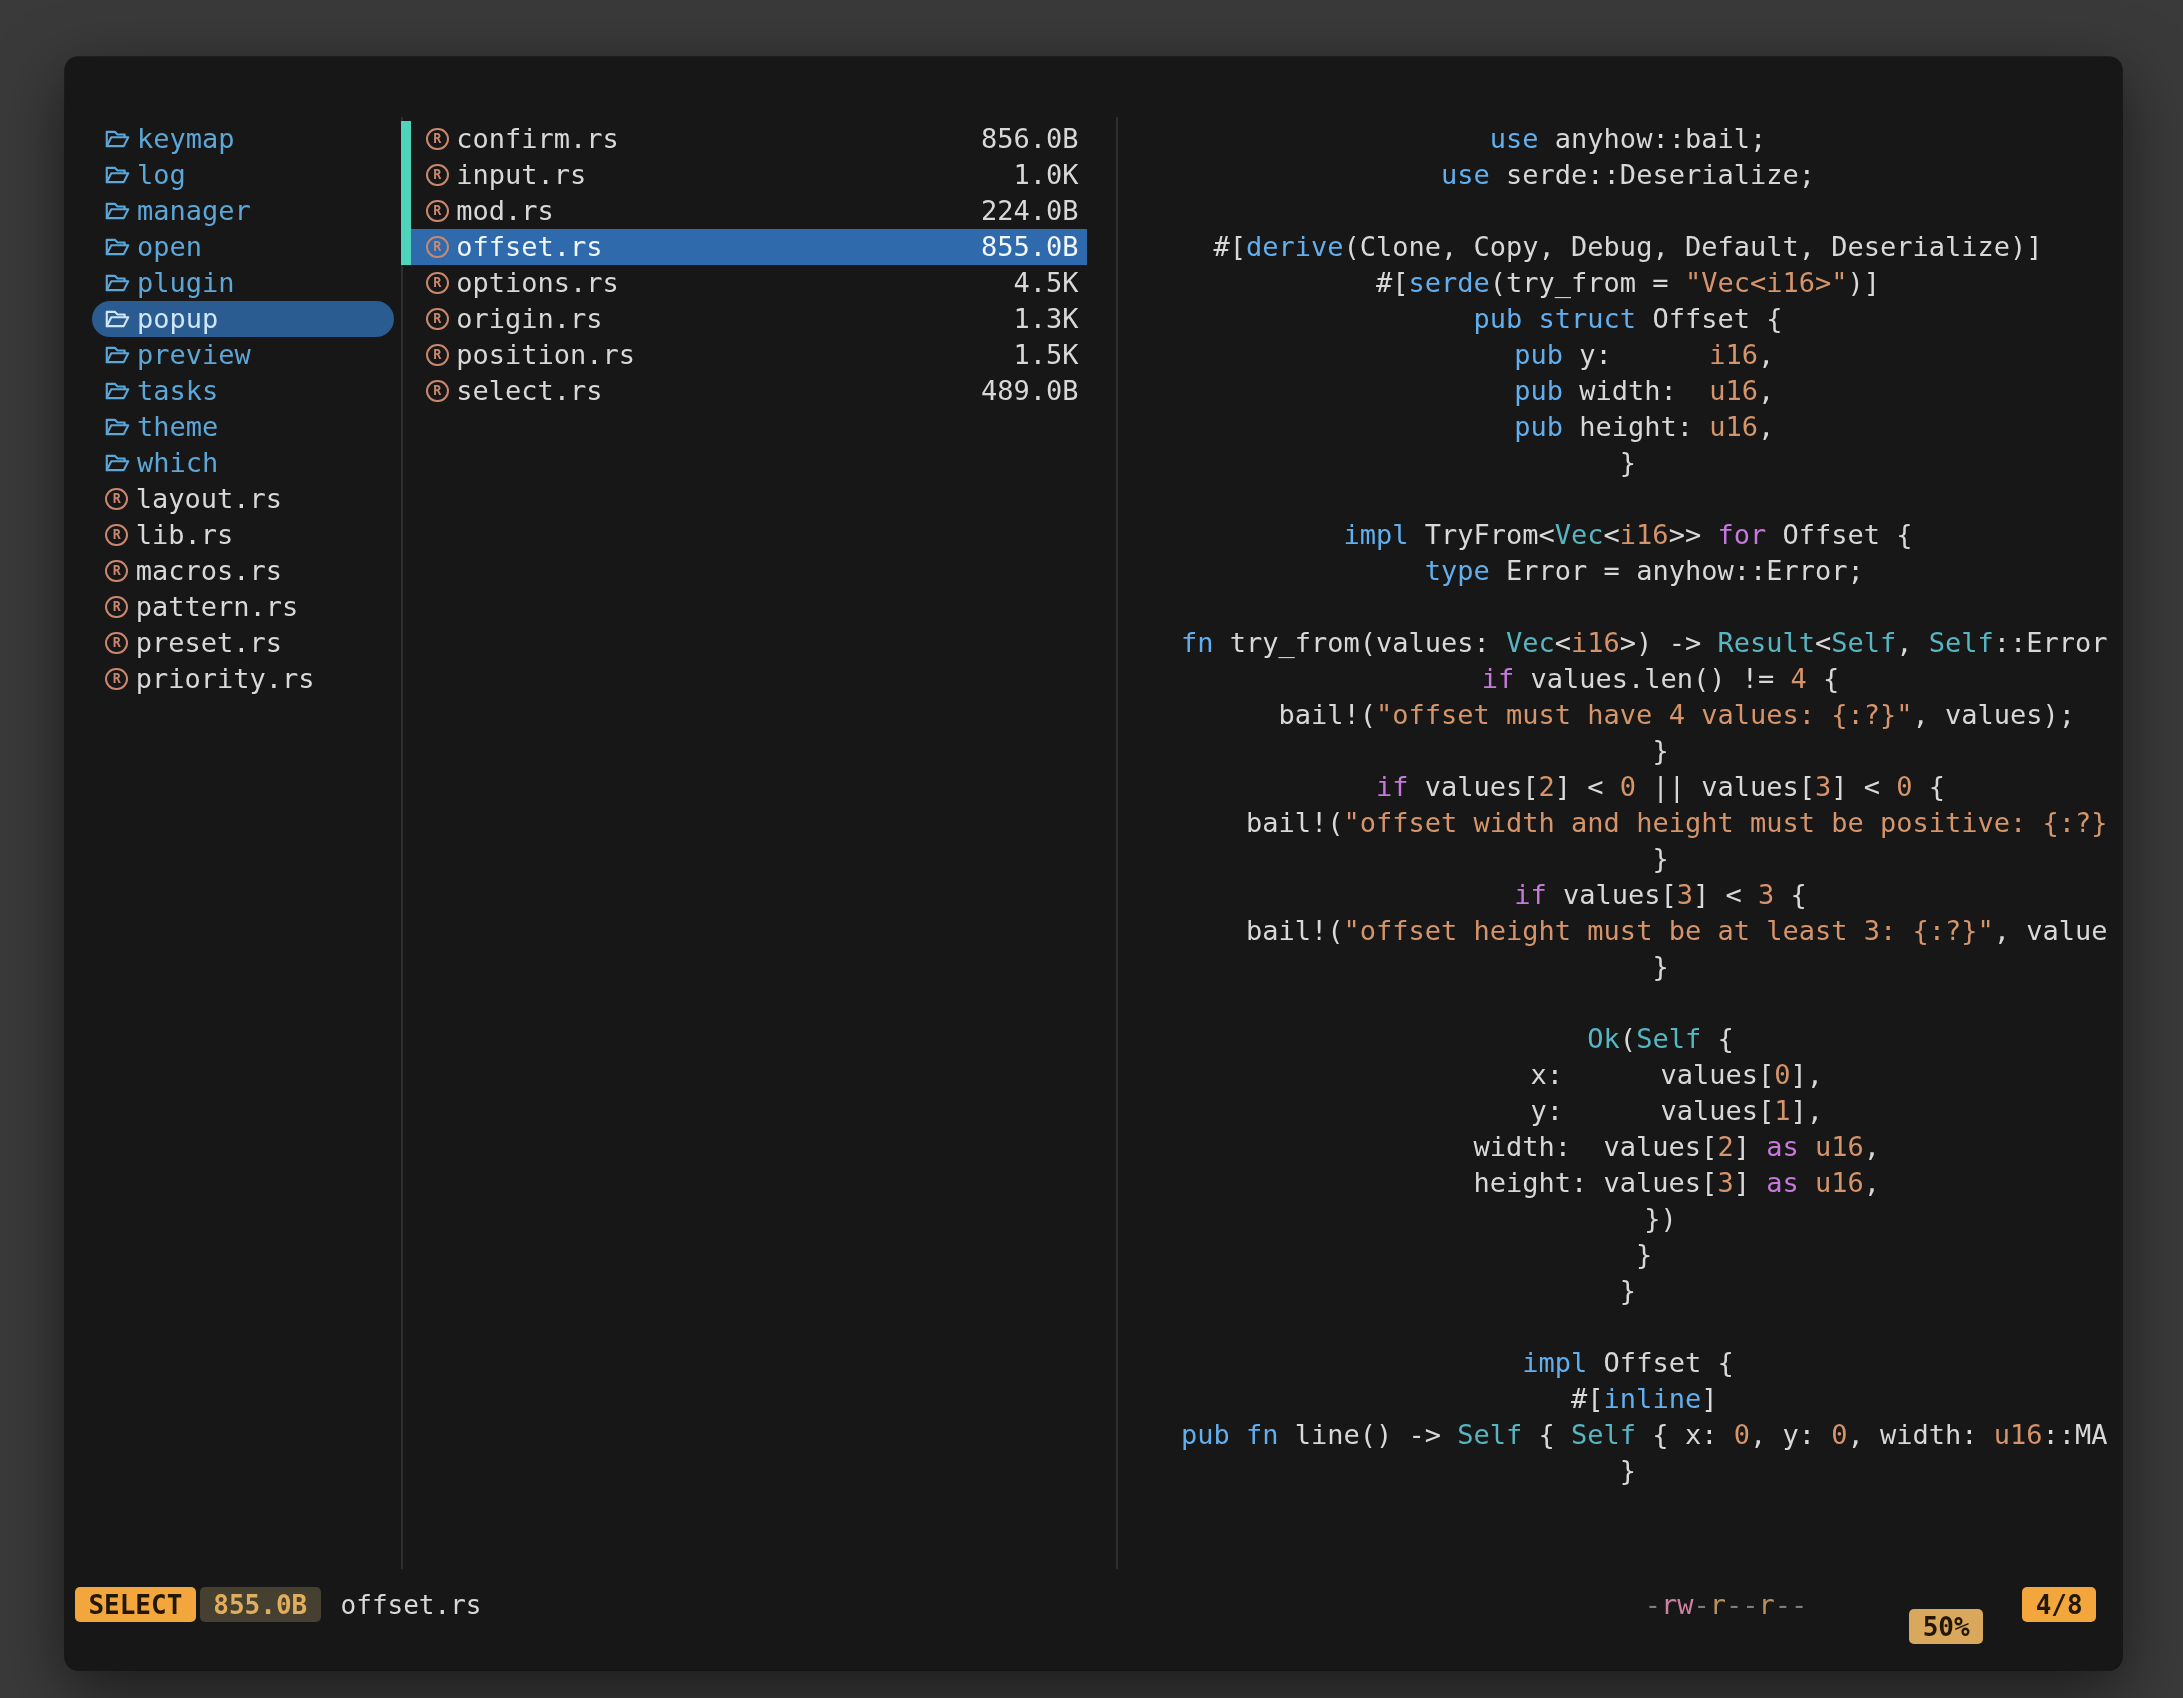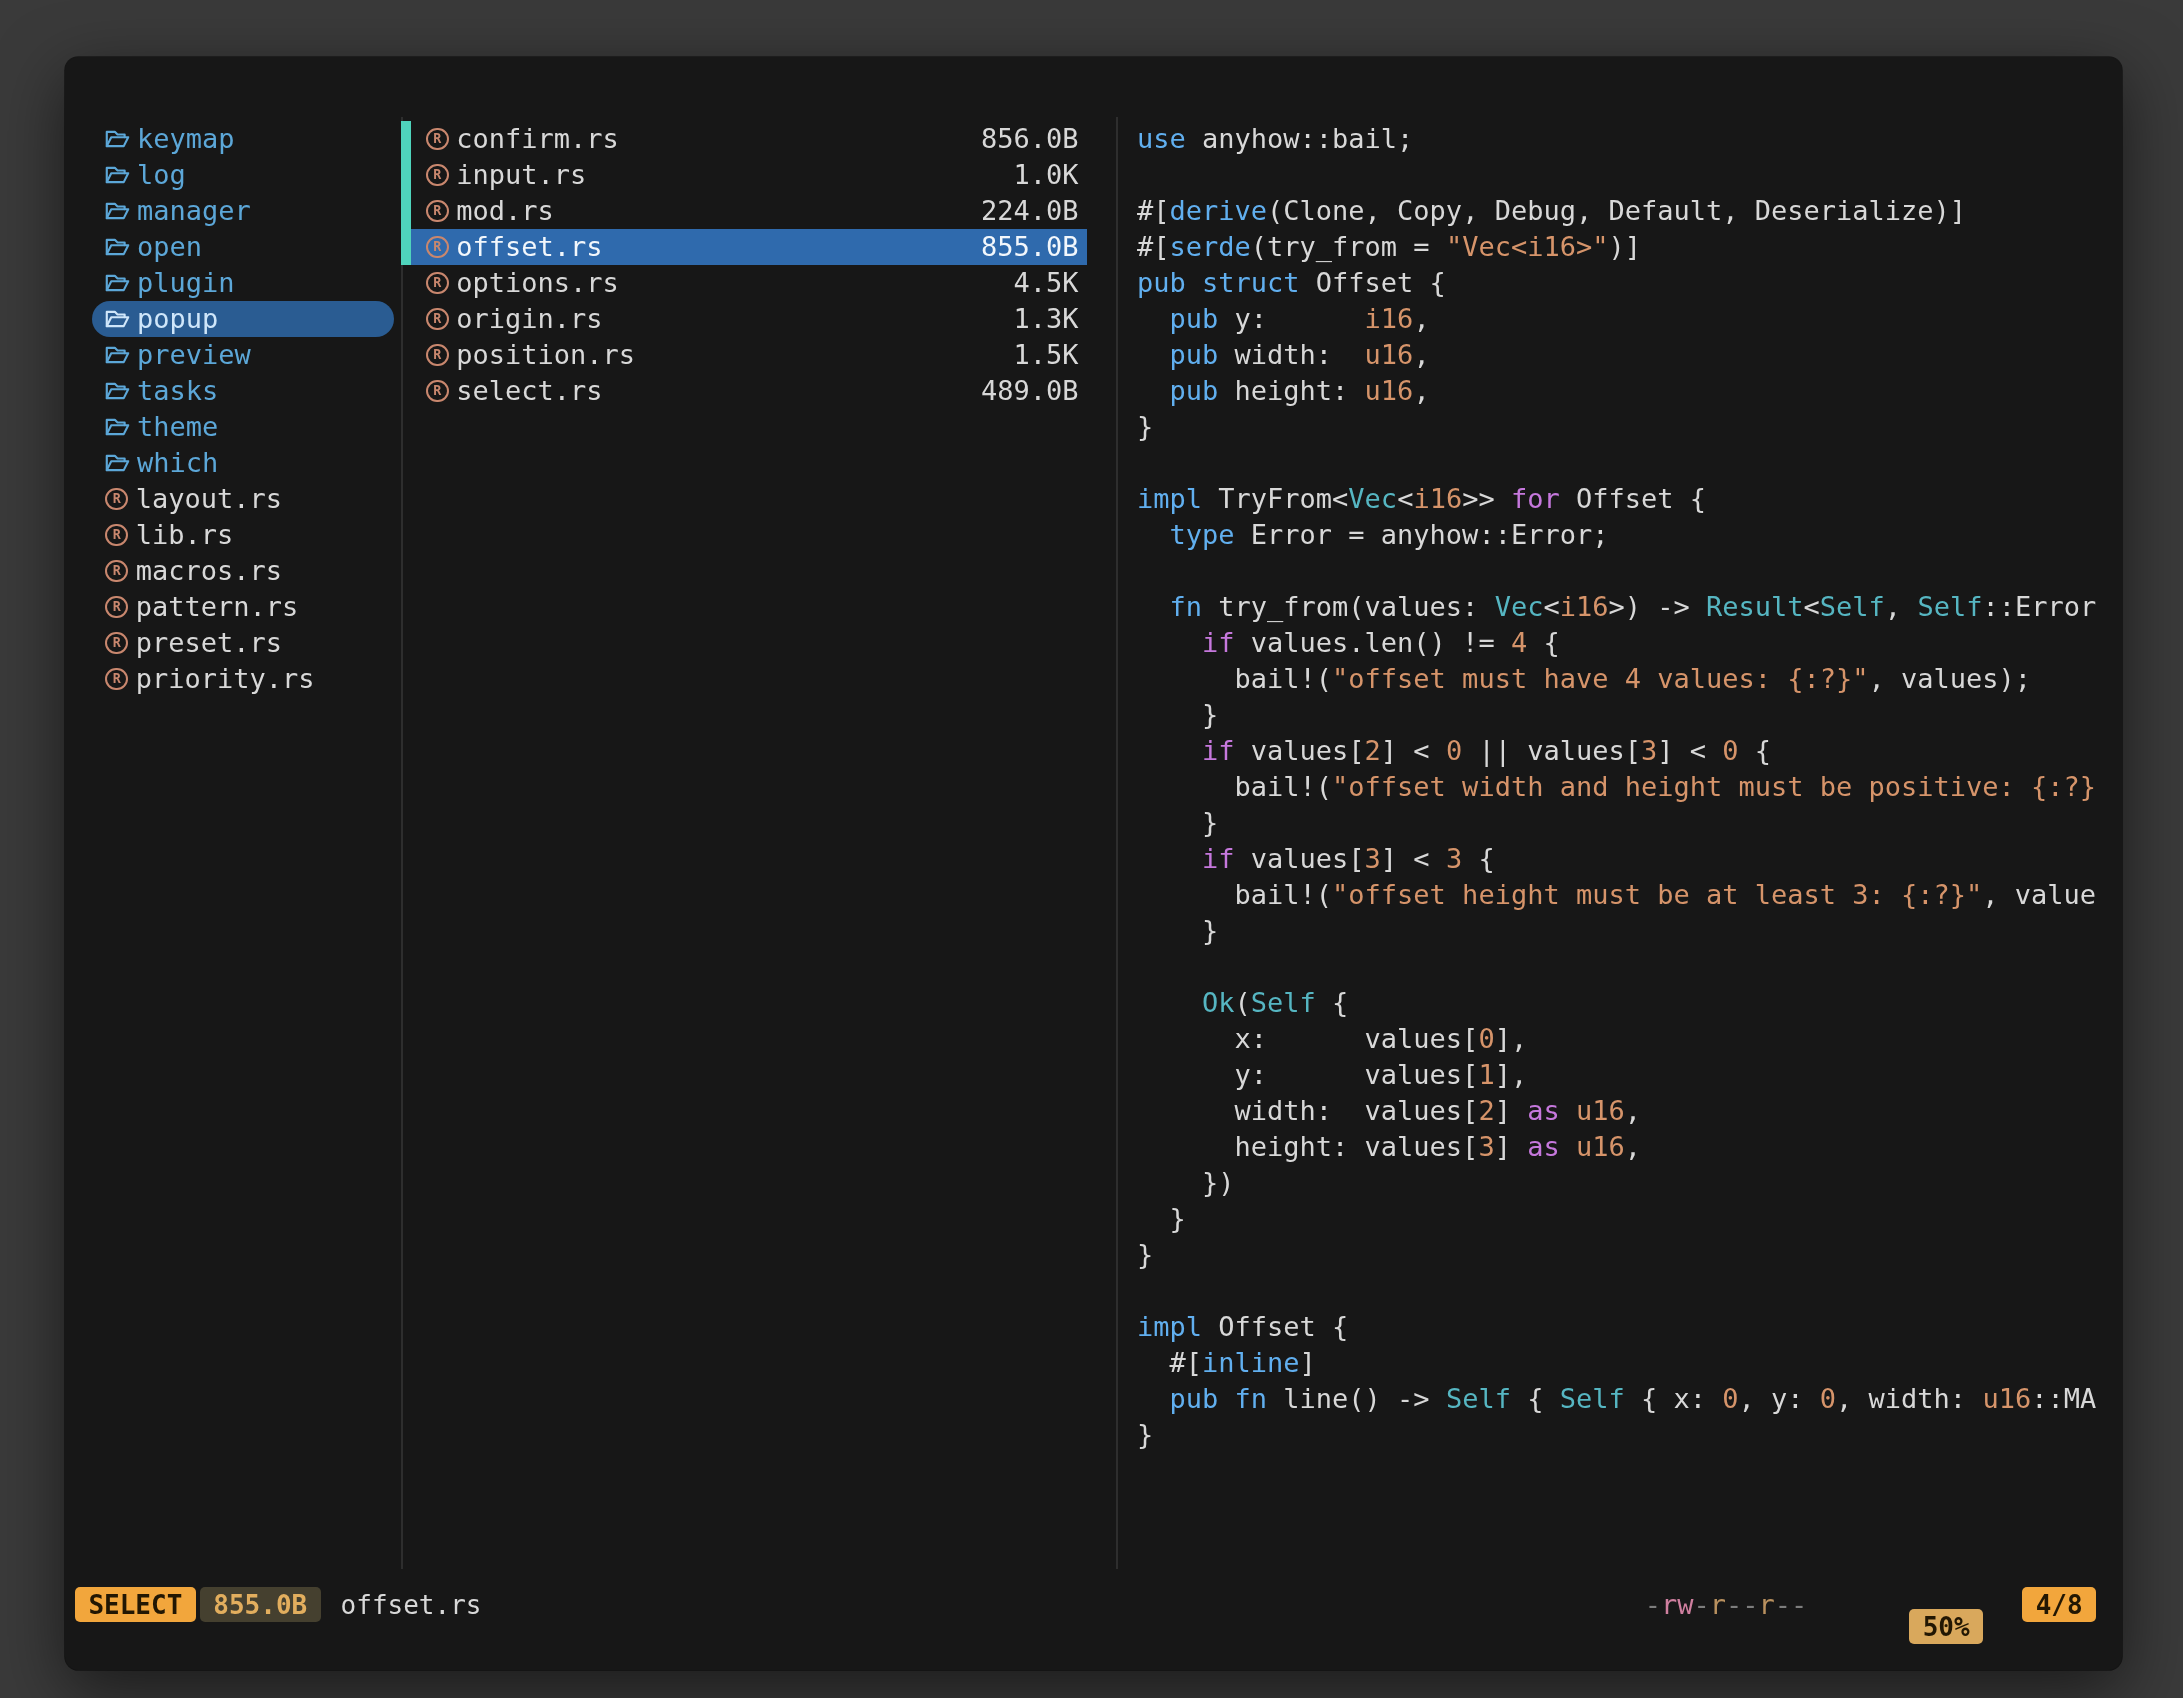--- a/index.html
+++ b/index.html
@@ -16,21 +16,21 @@
     overflow:hidden;
   }
   .pane {
     position:absolute; top:64px;
     font-size:27px; line-height:36px;
     color: var(--fg, #d8d8d8);
     overflow:hidden;
   }
   .parent-pane  { left:27px;   width:302px;  height:1460px; }
   .current-pane { left:336px;  width:686px;  height:1460px; }
-  .preview-pane { left:1072px; width:982px; height:1460px; }
+  .preview-pane { left:1072px; width:982px; height:1460px;text-align:center; }
   .vdivider { position:absolute; top:60px; height:1452px; width:1.7px; background:var(--divider,#2e2e2e); }
   .div1 { left:336px; }
   .div2 { left:1051px; }
 
   
   .prow { display:flex; align-items:center; height:36px; padding-left:13.4px; }
   .prow.dir  { color: var(--folder-blue, #5ca7d8); }
   .prow.file { color: var(--fg, #d8d8d8); }
   .prow.active { background: var(--parent-cursor-bg, #2a5c92); color: var(--parent-cursor-fg, #cfe6fa); border-radius: 18px; }
   .prow .nm { white-space:pre; }
@@ -271,20 +271,21 @@
           <span class="crow-inner">
             <span class="icon rust-icon">R</span>
             <span class="nm">select.rs</span>
             <span class="sz">489.0B</span>
           </span>
         </div>
       </div>
     <div class="vdivider div2"></div>
     <div class="pane preview-pane">
         <div class="code-line"><span class="tok-b">use</span><span class="tok-w"> anyhow::bail;</span></div>
+        <div class="code-line"><span class="tok-b">use</span><span class="tok-w"> serde::Deserialize;</span></div>
         <div class="code-line"></div>
         <div class="code-line"><span class="tok-w">#[</span><span class="tok-b">derive</span><span class="tok-w">(Clone, Copy, Debug, Default, Deserialize)]</span></div>
         <div class="code-line"><span class="tok-w">#[</span><span class="tok-b">serde</span><span class="tok-w">(try_from = </span><span class="tok-o">"Vec&lt;i16&gt;"</span><span class="tok-w">)]</span></div>
         <div class="code-line"><span class="tok-b">pub struct</span><span class="tok-w"> Offset {</span></div>
         <div class="code-line"><span class="tok-w">  </span><span class="tok-b">pub</span><span class="tok-w"> y:      </span><span class="tok-o">i16</span><span class="tok-w">,</span></div>
         <div class="code-line"><span class="tok-w">  </span><span class="tok-b">pub</span><span class="tok-w"> width:  </span><span class="tok-o">u16</span><span class="tok-w">,</span></div>
         <div class="code-line"><span class="tok-w">  </span><span class="tok-b">pub</span><span class="tok-w"> height: </span><span class="tok-o">u16</span><span class="tok-w">,</span></div>
         <div class="code-line"><span class="tok-w">}</span></div>
         <div class="code-line"></div>
         <div class="code-line"><span class="tok-b">impl</span><span class="tok-w"> TryFrom&lt;</span><span class="tok-c">Vec</span><span class="tok-w">&lt;</span><span class="tok-o">i16</span><span class="tok-w">&gt;&gt; </span><span class="tok-m">for</span><span class="tok-w"> Offset {</span></div>

